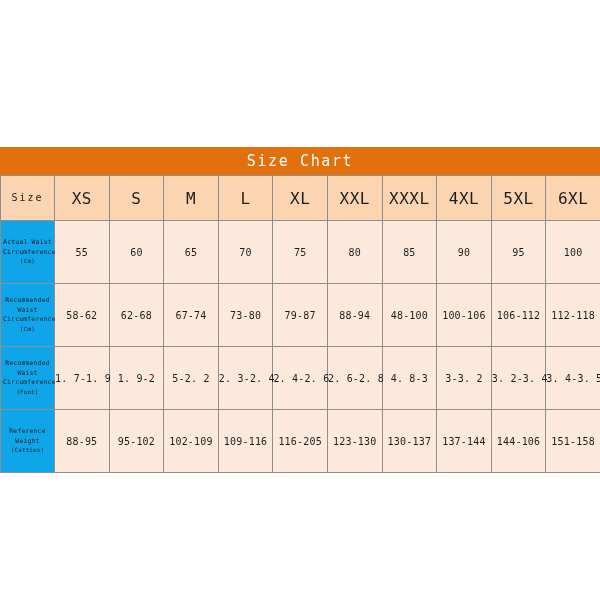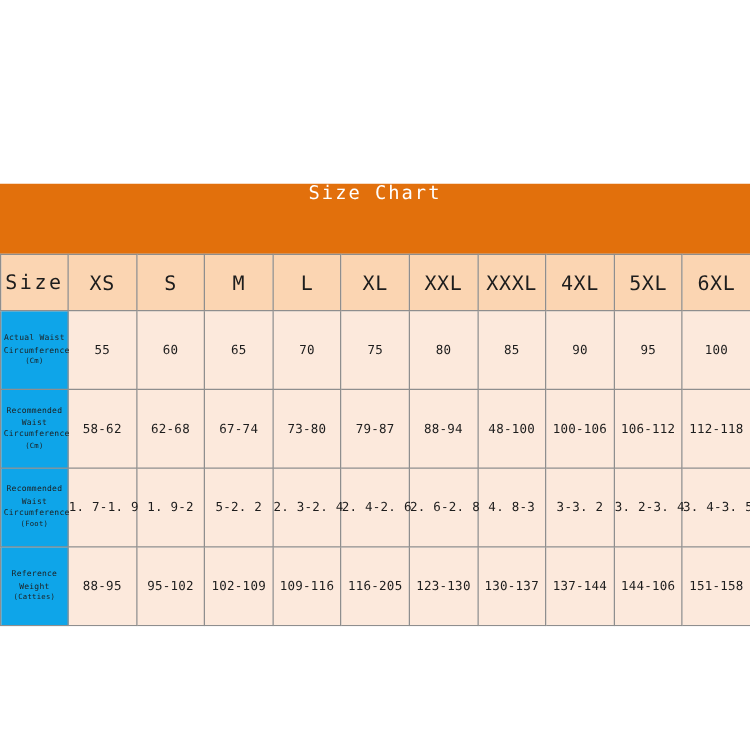--- a/index.html
+++ b/index.html
@@ -19,23 +19,24 @@
     width: 600px;
     height: 600px;
     background: #ffffff;
   }
 
   
   .top-spacer { height: 147px; }
 
   
   .banner {
-    height: 56px;
+    height: 28px;
     background: #e2700c;
     display: flex;
+    align-items: center;
     justify-content: center;
   }
   .banner-title {
     color: #ffffff;
     font-family: "DejaVu Sans Mono", monospace;
     font-size: 15px;
     letter-spacing: 1.6px;
     font-weight: 400;
     line-height: 1;
     white-space: nowrap;
@@ -62,21 +63,21 @@
   
   tr.header-row td {
     background: #fbd5b2;
     height: 44px;
     font-family: "DejaVu Sans Mono", monospace;
     font-size: 16px;
     letter-spacing: 0.5px;
   }
   tr.header-row td.rowlabel-cell {
     letter-spacing: 2px;
-    font-size: 16px;
+    font-size: 10px;
   }
 
   
   tr.data-row td { height: 62px; }
 
   
   td.rowlabel-cell {
     background: #0ea5e9;
     font-family: "DejaVu Sans Mono", monospace;
     font-size: 6.4px;

